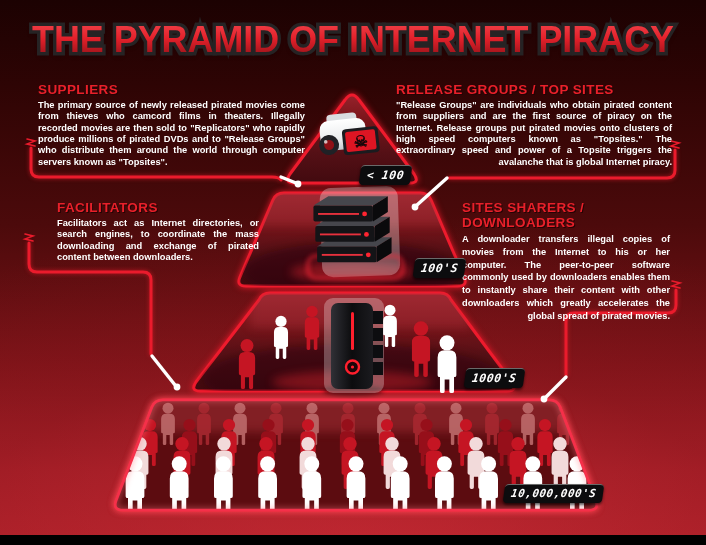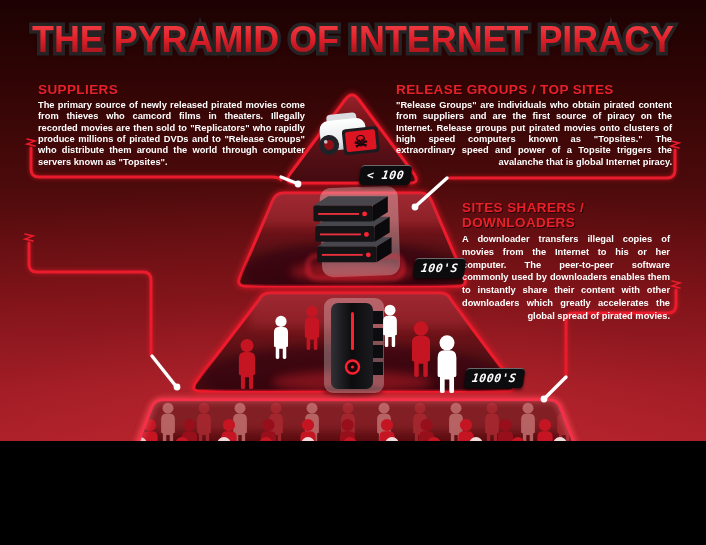--- a/index.html
+++ b/index.html
@@ -1,17 +1,17 @@
 <!DOCTYPE html>
 <html><head>
 <meta charset="utf-8">
 <style>
   html,body{margin:0;padding:0;background:#000;}
   #stage{
-    position:relative;width:706px;height:441px;overflow:hidden;
+    position:relative;width:706px;height:535px;overflow:hidden;
     background:
       radial-gradient(130% 95% at 50% 108%, rgba(205,45,55,.55) 0%, rgba(150,25,33,.25) 45%, rgba(0,0,0,0) 72%),
       linear-gradient(180deg,#1c0202 0%,#2e0404 16%,#4c0a0b 42%,#7c1318 68%,#a51e27 88%,#b2222b 100%);
     font-family:"Liberation Sans",sans-serif;
   }
   
   .title-wrap{position:absolute;left:0;top:19px;width:706px;text-align:center;
     font-weight:bold;font-size:37px;white-space:nowrap;transform:scaleX(.97);transform-origin:50% 50%;}
   .title-outline{position:absolute;left:0;right:0;top:0;color:#262324;
     -webkit-text-stroke:7px #262324;text-shadow:0 3px 5px rgba(0,0,0,.55);}
@@ -263,20 +263,22 @@
 
   <div class="block" id="blk-suppliers">
     <h2>SUPPLIERS</h2>
     <div class="body"><span class="sp-r"></span><span>The primary source of newly released pirated movies come from thieves who camcord films in theaters.  Illegally recorded movies are then sold to "Replicators" who rapidly produce millions of pirated DVDs and to "Release Groups" who distribute them around the world through computer servers known as "Topsites".</span></div>
   </div>
   <div class="block" id="blk-release">
     <h2>RELEASE GROUPS / TOP SITES</h2>
     <div class="body"><span class="sp-l"></span><span>"Release Groups" are individuals who obtain pirated content from suppliers and are the first source of piracy on the Internet.  Release groups put pirated movies onto clusters of high speed computers known as "Topsites."  The extraordinary speed and power of a Topsite triggers the avalanche that is global Internet piracy.</span></div>
   </div>
   <div class="block" id="blk-facilitators">
+    <h2>FACILITATORS</h2>
+    <div class="body"><span class="sp-r"></span><span>Facilitators act as Internet directories, or search engines, to coordinate the mass downloading and exchange of pirated content between downloaders.</span></div>
   </div>
   <div class="block" id="blk-filesharers">
     <h2>SITES SHARERS / DOWNLOADERS</h2>
     <div class="body"><span class="sp-l"></span><span>A downloader transfers illegal copies of movies from the Internet to his or her computer.  The peer-to-peer software commonly used by downloaders enables them to instantly share their content with other downloaders which greatly accelerates the global spread of pirated movies.</span></div>
   </div>
 
   <div class="badge" id="badge-t1">&lt; 100</div>
   <div class="badge" id="badge-t2">100'S</div>
   <div class="badge" id="badge-t3">1000'S</div>
   <div class="badge" id="badge-t4">10,000,000'S</div>

